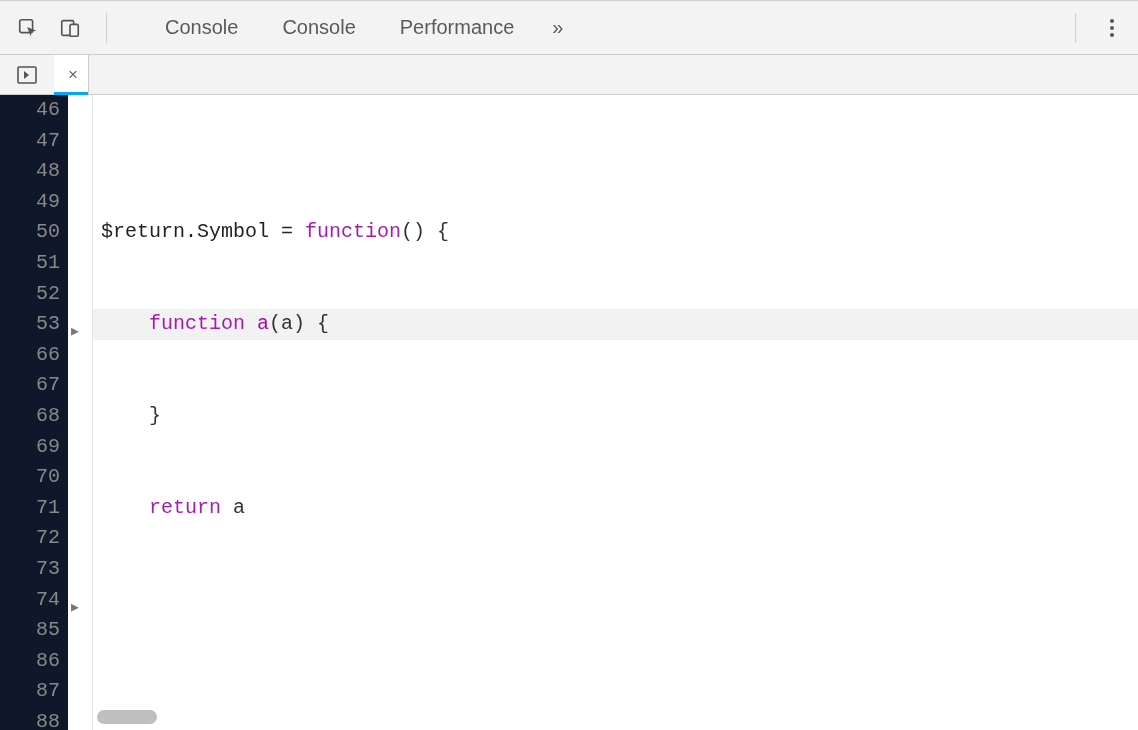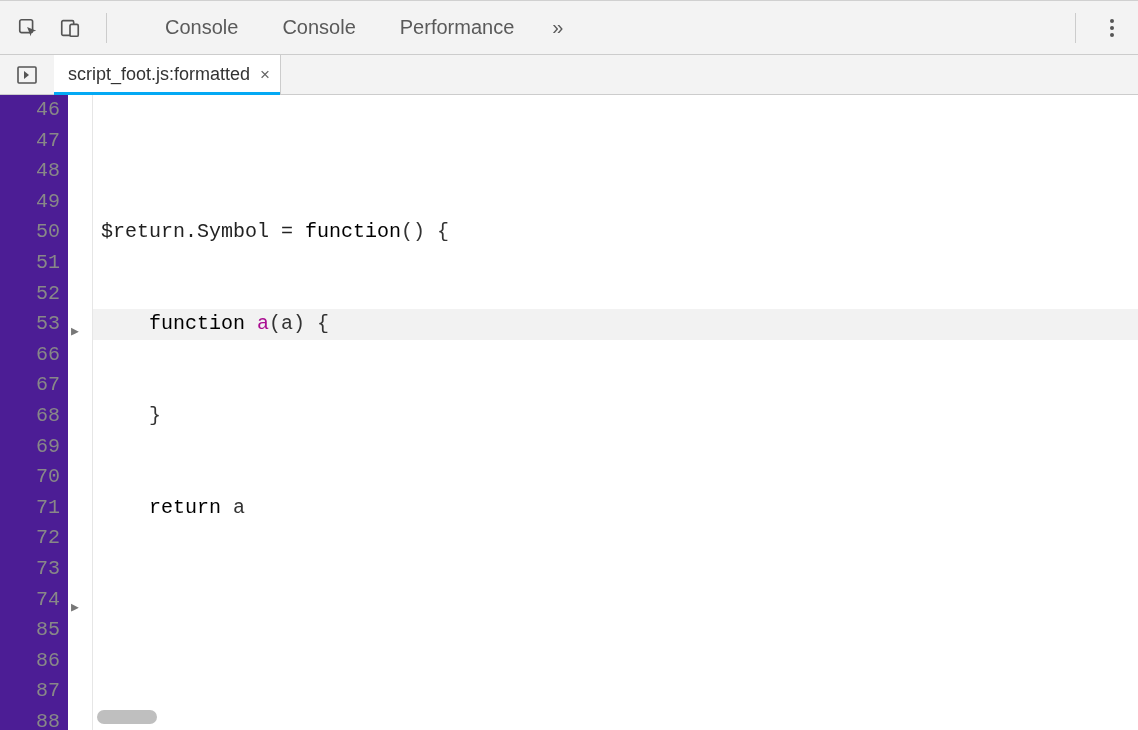--- a/index.html
+++ b/index.html
@@ -67,21 +67,21 @@
     font-size: 20px;
     line-height: 30.6px;
     white-space: pre;
     overflow:hidden;
   }
   .gutter {
     width: 68px;
     text-align:right;
     padding-right:8px;
     color:#888;
-    background:#4c1d95;
+    background:#0f172a;
     border-right:0px;
     user-select:none;
   }
   .gutter .ln { height:30.6px; }
   .fold-col {
     width: 24px;
     position:relative;
     user-select:none;
   }
   .fold-col .arr {
@@ -89,21 +89,21 @@
     transform: translateY(8px);
   }
   .code {
     flex:1;
     position:relative;
     border-left:1px solid #e6e6e6;
     padding-left:8px;
     overflow:hidden;
   }
   .code .row { height:30.6px; }
-  .kw   { color:#000000; }   
+  .kw   { color:#a21caf; }   
   .func { color:#aa0d91; }
   .num  { color:#1c00cf; }
   .str  { color:#c41a16; }
   .ident{ color:#222; }
   .scrollpill {
     position:absolute;
     left: 4px; bottom: 6px;
     width:60px; height:14px;
     background:#bfbfbf; border-radius:7px;
   }
@@ -154,21 +154,20 @@
 
 <div class="tabstrip">
   <span class="nav-icon">
     <svg width="20" height="18" viewBox="0 0 20 18" fill="none" stroke="#555" stroke-width="1.6">
       <rect x="1" y="1" width="18" height="16" rx="1"></rect>
       <path d="M7 5 L12 9 L7 13 Z" fill="#555" stroke="none"></path>
     </svg>
   </span>
   <div style="width:12px;"></div>
   <div class="file-tab">
-    <span>script_foot.js:formatted</span>
     <span class="close-x">×</span>
   </div>
 </div>
 
 <div class="editor">
   <div class="gutter" id="gutter"><div class="ln">46</div><div class="ln">47</div><div class="ln">48</div><div class="ln">49</div><div class="ln">50</div><div class="ln">51</div><div class="ln">52</div><div class="ln">53</div><div class="ln">66</div><div class="ln">67</div><div class="ln">68</div><div class="ln">69</div><div class="ln">70</div><div class="ln">71</div><div class="ln">72</div><div class="ln">73</div><div class="ln">74</div><div class="ln">85</div><div class="ln">86</div><div class="ln">87</div><div class="ln">88</div></div>
   <div class="fold-col" id="foldcol"><div class="arr" style="top: 214.2px;">▶</div><div class="arr" style="top: 489.6px;">▶</div></div>
   <div class="code">
     <div class="hl-line-bg" style="top:214.2px; height:30.6px;"></div>
 

